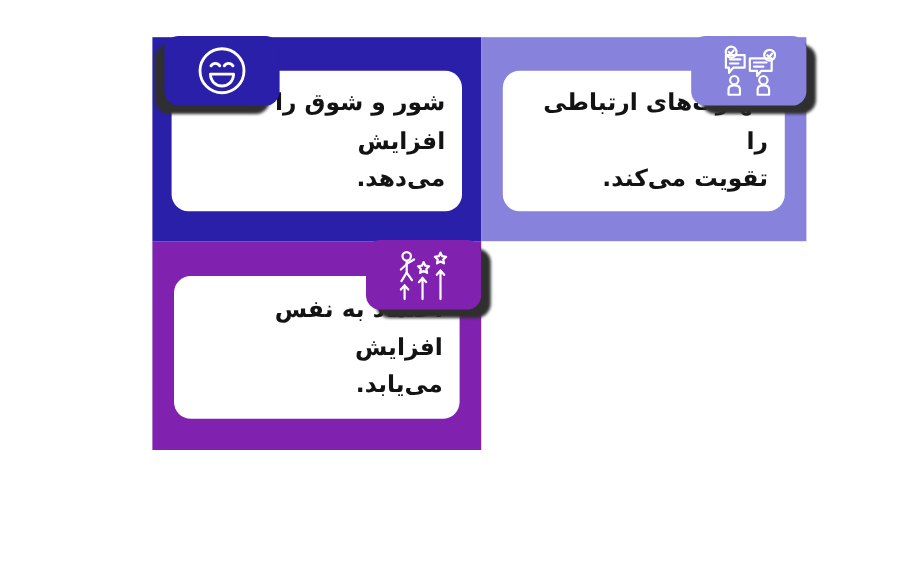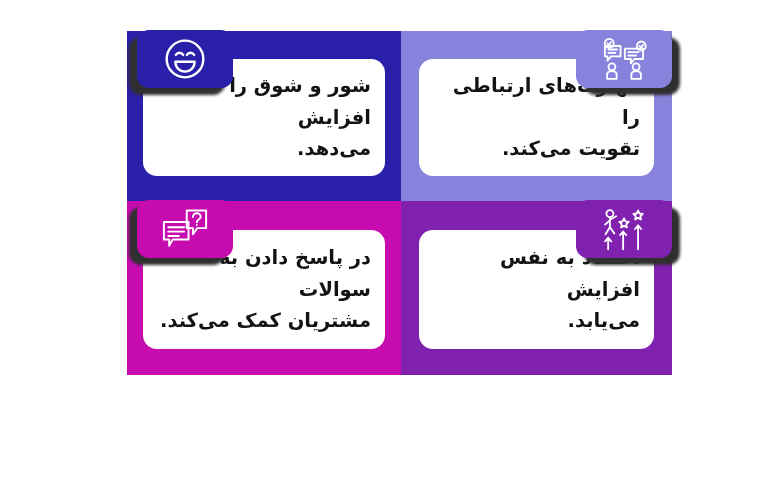--- a/index.html
+++ b/index.html
@@ -159,40 +159,20 @@
         <circle cx="44" cy="34" r="4"></circle>
         <path d="M38.5 48 V43 C38.5 40.3, 41 39, 44 39 C47 39, 49.5 40.3, 49.5 43 V48 Z"></path>
       </svg>
     </div>
     <div class="panel">
       <div class="panel-text">مهارت‌های ارتباطی را
 تقویت می‌کند.</div>
     </div>
   </div>
 
-  <div class="tile t3">
-    <div class="badge-shadow left"></div>
-    <div class="badge left b3">
-      <svg width="50" height="44" viewBox="0 0 56 50" fill="none" stroke="#ffffff" stroke-width="2.2" stroke-linecap="round" stroke-linejoin="round">
-
-        <path d="M30 4 H52 V24 H42 L37 31 V24 H30 Z"></path>
-        <path d="M37 11.5 C37 8.6, 39.2 7, 41.4 7 C43.8 7, 45.8 8.6, 45.8 11 C45.8 14, 41.4 14.4, 41.4 17.4"></path>
-        <line x1="41.4" y1="20.4" x2="41.4" y2="20.5"></line>
-
-        <path d="M4 17 H32 V37 H14 L10 44 V37 H4 Z"></path>
-        <line x1="9" y1="23" x2="27" y2="23"></line>
-        <line x1="9" y1="28" x2="27" y2="28"></line>
-        <line x1="9" y1="33" x2="21" y2="33"></line>
-      </svg>
-    </div>
-    <div class="panel">
-      <div class="panel-text">در پاسخ دادن به سوالات
-مشتریان کمک می‌کند.</div>
-    </div>
-  </div>
 
   <div class="tile t4">
     <div class="badge-shadow right"></div>
     <div class="badge right b4">
       <svg width="50" height="44" viewBox="0 0 56 50" fill="none" stroke="#ffffff" stroke-width="2.1" stroke-linecap="round" stroke-linejoin="round">
 
         <circle cx="12" cy="7.5" r="4"></circle>
         <path d="M12 12 V23"></path>
         <path d="M12 14.5 L19 10.5"></path>
         <path d="M12 15 L6.5 20"></path>

